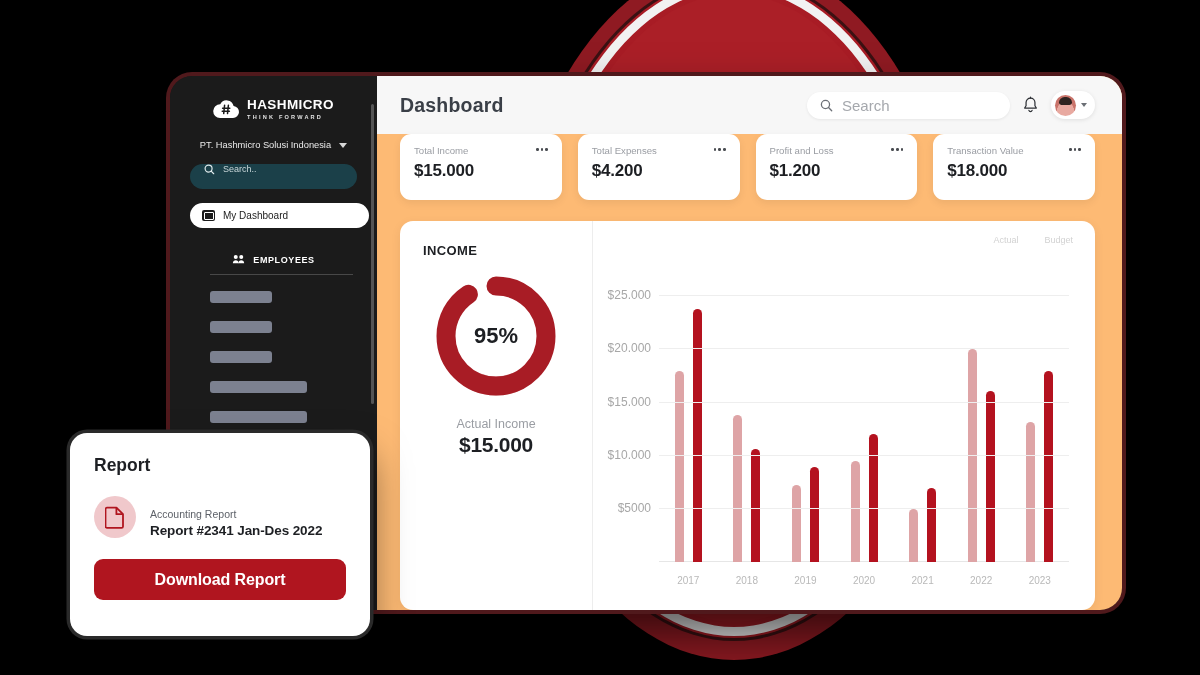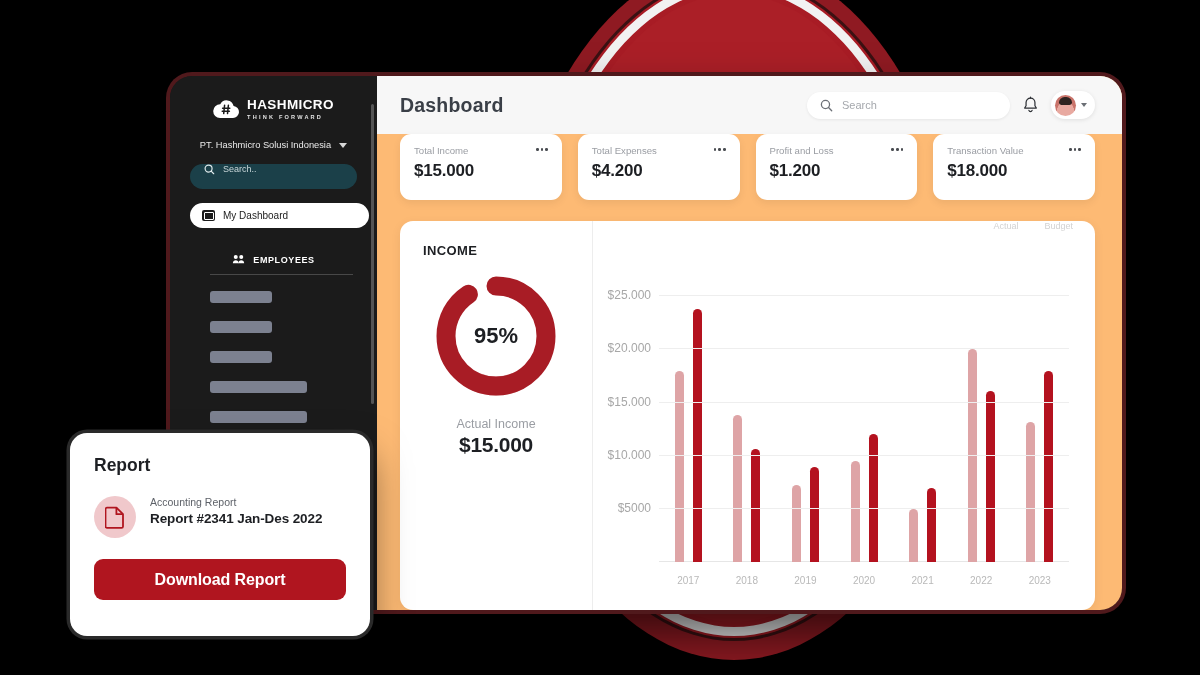--- a/index.html
+++ b/index.html
@@ -99,21 +99,21 @@
   
   .main { flex: 1; background: #fdba74; display: flex; flex-direction: column; min-width: 0; }
   .topbar { height: 58px; display: flex; align-items: center; padding: 0 27px 0 23px; gap: 12px; background:#f7f7f7;}
   .page-title { font-size: 19.5px; font-weight: 700; color: #3a3f47; letter-spacing: .2px; }
   .spacer { flex: 1; }
   .top-search {
     width: 203px; height: 27px; background: #fff; border-radius: 14px;
     display: flex; align-items: center; gap: 9px; padding: 0 13px;
     box-shadow: 0 1px 3px rgba(0,0,0,.07);
   }
-  .top-search .txt { font-size: 11px; color: #a5a8ad; }
+  .top-search .txt { font-size: 15px; color: #a5a8ad; }
   .bell { width: 17px; height: 18px; position: relative; }
   .avatar-pill {
     height: 28px; background: #fff; border-radius: 15px; display: flex; align-items: center;
     gap: 5px; padding: 0 8px 0 4px; box-shadow: 0 1px 4px rgba(0,0,0,.1);
   }
   .avatar {
     width: 21px; height: 21px; border-radius: 50%;
     background: radial-gradient(circle at 50% 72%, #e8a9a0 0 45%, #c9736a 46% 100%);
     position: relative; overflow: hidden;
   }
@@ -138,21 +138,21 @@
     box-shadow: 0 3px 11px rgba(0,0,0,.07); flex: 1; display: flex; min-height: 0;
   }
   .panel-left { width: 193px; flex: 0 0 193px; padding: 22px 0 0 0; border-right: 1px solid #ededed; display:flex; flex-direction:column; align-items:center;}
   .panel-title { font-size: 13px; font-weight: 700; color: #1d1f23; letter-spacing: .4px; align-self:flex-start; margin-left: 23px;}
   .donut-wrap { position: relative; width: 128px; height: 128px; margin-top: 14px; }
   .donut-center { position: absolute; inset: 0; display: flex; align-items: center; justify-content: center; font-size: 22px; font-weight: 700; color: #1d1f23; }
   .actual-label { font-size: 12.5px; color: #9a9da3; margin-top: 17px; font-weight: 500;}
   .actual-value { font-size: 21px; font-weight: 700; color: #1d1f23; margin-top: 2px; letter-spacing: -.3px;}
 
   .panel-right { flex: 1; position: relative; padding: 16px 18px 10px 10px; min-width: 0; }
-  .legend { position: absolute; right: 22px; top: 0; display: flex; gap: 26px; }
+  .legend { position: absolute; right: 22px; top: 14px; display: flex; gap: 26px; }
   .legend span { font-size: 9px; color: #d2d2d2; }
 
   .chart { position: absolute; left: 10px; right: 18px; top: 48px; bottom: 14px; }
   .plot { position: absolute; left: 56px; right: 8px; top: 6px; bottom: 34px; }
   .gridline { position: absolute; left: 0; right: 0; height: 1px; background: #eeeeee; }
   .ytick { position: absolute; right: calc(100% + 8px); font-size: 12px; color: #a7a7a7; transform: translateY(-50%); white-space: nowrap; }
   .axis-base { position: absolute; left: 0; right: 0; bottom: 0; height: 1px; background: #e6e6e6; }
   .groups { position: absolute; inset: 0; display: flex; align-items: flex-end; }
   .group { flex: 1; display: flex; align-items: flex-end; justify-content: center; gap: 9px; height: 100%; position: relative; }
   .bar { width: 9px; border-radius: 5px 5px 0 0; }
@@ -162,21 +162,21 @@
   .xlabels div { flex: 1; text-align: center; font-size: 10px; color: #b9b9b9; padding-top: 9px; }
 
   
   .report {
     position: absolute; left: 70px; top: 433px; width: 300px; height: 203px;
     background: #fff; border-radius: 17px;
     box-shadow: 0 0 0 3.5px #2a2a2a, 0 22px 38px rgba(0,0,0,.5);
     padding: 22px 24px 0 24px;
   }
   .report-title { font-size: 17.5px; font-weight: 700; color: #1d1f23; }
-  .report-row { display: flex; align-items: flex-start; gap: 14px; margin-top: 20px; }
+  .report-row { display: flex; align-items: flex-end; gap: 14px; margin-top: 20px; }
   .doc-circle { width: 42px; height: 42px; border-radius: 50%; background: #f0c8cb; flex: 0 0 42px; display: flex; align-items: center; justify-content: center; }
   .report-sub { font-size: 10.5px; color: #5d6168; }
   .report-name { font-size: 13.5px; font-weight: 700; color: #1d1f23; margin-top: 3px; letter-spacing: -.1px;}
   .dl-btn {
     margin-top: 21px; height: 41px; border-radius: 9px; background: #b0151f; border: none;
     width: 100%; color: #fff; font-size: 16px; font-weight: 700; font-family: "Liberation Sans", sans-serif;
     cursor: pointer; letter-spacing: -.1px;
   }
 </style>
 </head>

